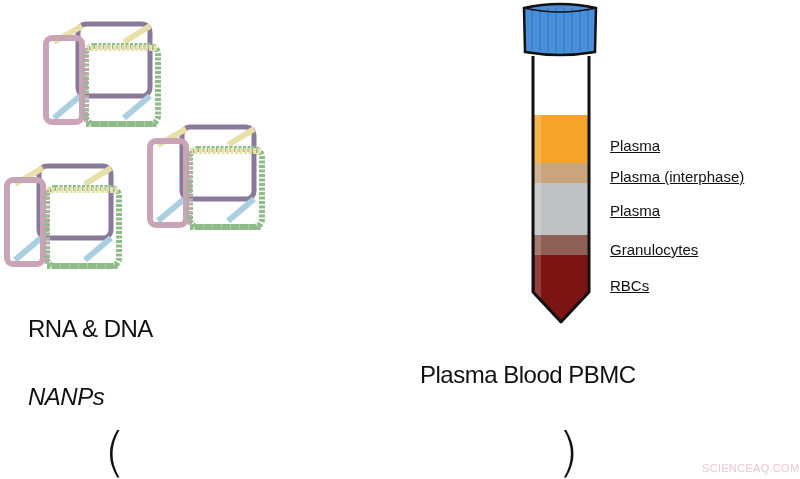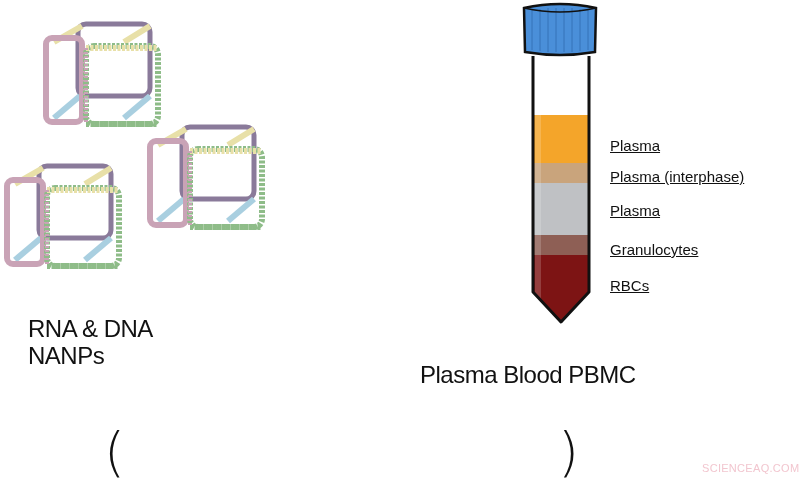--- a/index.html
+++ b/index.html
@@ -33,21 +33,21 @@
         <line x1="40" y1="24" x2="40" y2="100" stroke="#c9a3b6" stroke-width="4" stroke-dasharray="2 2"></line>
       </g>
     </defs>
     <use href="#cube" transform="translate(46,24)"></use>
     <use href="#cube" transform="translate(150,127)"></use>
     <use href="#cube" transform="translate(7,166)"></use>
   </svg>
 </div>
 
 <div class="abs title" style="left:28px;top:308px;">RNA &amp; DNA</div>
-<div class="abs title" style="left:28px;top:335px;">NANPs</div>
+<div class="abs title" style="left:28px;top:376px;font-style:italic;">NANPs</div>
 <div class="abs paren" style="left:104px;top:426px;">(</div>
 
 <div class="abs" style="left:515px;top:0;width:90px;height:330px;">
   <svg width="90" height="330" viewBox="515 0 90 330">
     <defs>
       <clipPath id="tubeClip">
         <path d="M533 56 L589 56 L589 292 L561 322 L533 292 Z"></path>
       </clipPath>
     </defs>
     <g clip-path="url(#tubeClip)">

